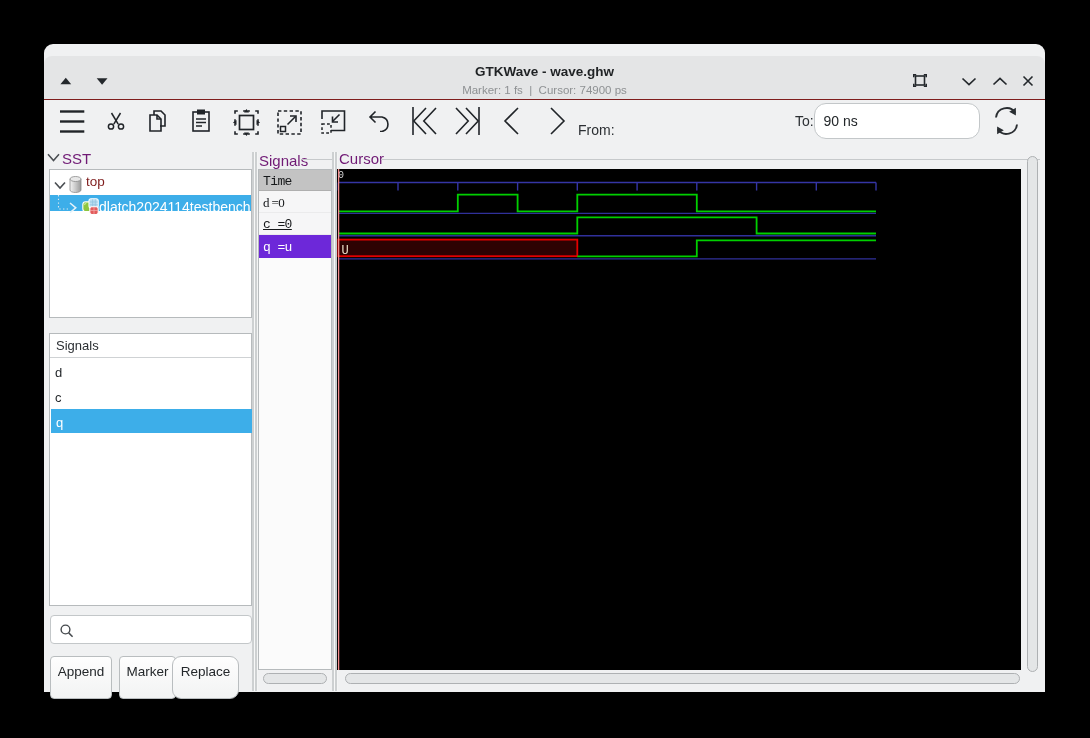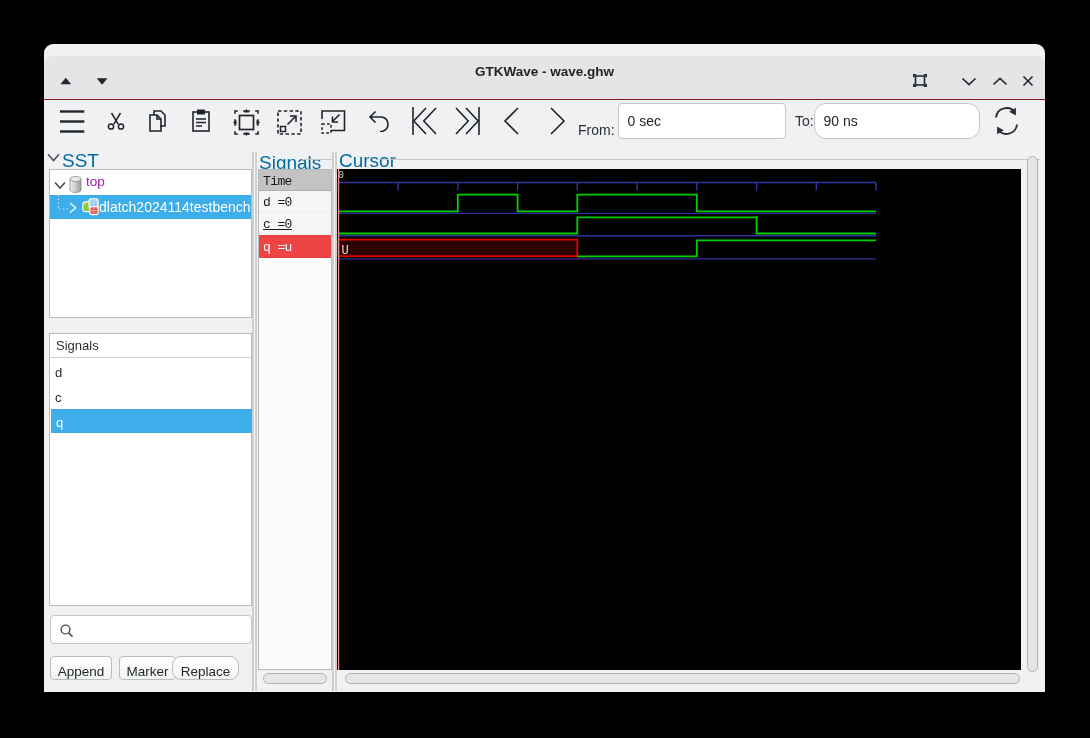--- a/index.html
+++ b/index.html
@@ -19,43 +19,44 @@
 
   
   .tbicon { position:absolute; top:63px; }
   .lbl { position:absolute; font-size:14px; color:#2b2f33; }
   .input { position:absolute; top:59px; height:36px; background:#fff;
     border:1px solid #c3c7c9; border-radius:4px; font-size:14px; color:#23272a;
     line-height:34px; padding-left:8.5px; }
 
   
   .panelbox { position:absolute; background:#fff; border:1px solid #b6babc; }
-  .frame-label { position:absolute; font-size:19px; color:#0369a1;text-align:center; }
+  .frame-label { position:absolute; font-size:15px; color:#701a75;text-align:center; }
   .frame-line { position:absolute; height:1px; background:#c6c9cb; }
 
   .tree-row-sel { position:absolute; background:#3daee9; color:#fff; }
   .mono { font-family:"Liberation Mono", monospace; letter-spacing:-0.6px; }
 
-  .btn { position:absolute; top:612px; height:24px; background:linear-gradient(#fefefe,#f2f3f3);
+  .btn { position:absolute; top:612px; height:43px; background:linear-gradient(#fefefe,#f2f3f3);
     border:1px solid #b9bdbf; border-radius:4px; font-size:13.5px; color:#24282b;
     text-align:center; line-height:29px; }
 
   .vscroll { position:absolute; border:1px solid #aeb1b3; background:#e4e6e7;
     border-radius:6px; }
 </style>
 </head>
 <body>
 <div class="win">
 
   <div class="titlebar">
     <svg class="abs" style="left:16px;top:15px" width="48" height="18" viewBox="0 0 48 18">
       <path d="M 0.4 13.3 L 5.8 6.8 L 11.2 13.3 Z" fill="#24282c"></path>
       <path d="M 36.7 7.3 L 42.1 13.8 L 47.5 7.3 Z" fill="#24282c"></path>
     </svg>
     <div class="title">GTKWave - wave.ghw</div>
+    <div class="subtitle">Marker: 1 fs &nbsp;|&nbsp; Cursor: 74900 ps</div>
     <svg class="abs" style="left:869px;top:18px" width="14" height="13" viewBox="0 0 14 13">
       <rect x="2.5" y="2" width="9" height="9" fill="none" stroke="#24282c" stroke-width="1.6"></rect>
       <g stroke="#24282c" stroke-width="1.6" fill="none">
         <path d="M 0.8 3.2 L 0.8 0.8 L 3.2 0.8"></path>
         <path d="M 10.8 0.8 L 13.2 0.8 L 13.2 3.2"></path>
         <path d="M 13.2 9.8 L 13.2 12.2 L 10.8 12.2"></path>
         <path d="M 3.2 12.2 L 0.8 12.2 L 0.8 9.8"></path>
       </g>
     </svg>
     <svg class="abs" style="left:917px;top:21px" width="16" height="9" viewBox="0 0 16 9">
@@ -169,21 +170,20 @@
       <path d="M 4 10.5 A 10.6 10.6 0 0 1 23.3 5.8"></path>
       <path d="M 25 17.5 A 10.6 10.6 0 0 1 5.7 22.2"></path>
     </g>
     <g fill="#2a2e32">
       <path d="M 23.9 0.8 L 23.9 8.6 L 17.2 4.7 Z"></path>
       <path d="M 5.1 27.2 L 5.1 19.4 L 11.8 23.3 Z"></path>
     </g>
   </svg>
 
   <div class="lbl" style="left:534px;top:78px;">From:</div>
-  <div class="input" style="left:574px;width:168px;">0 sec</div>
   <div class="lbl" style="left:751px;top:69px;">To:</div>
   <div class="input" style="left:770px;width:166px;border-radius:12px;">90 ns</div>
 
   <div class="frame-label" style="left:18px;top:106px;">SST</div>
   <svg class="abs" style="left:3px;top:109px" width="13" height="9" viewBox="0 0 13 9">
     <path d="M 1 1.2 L 6.5 7.5 L 12 1.2" fill="none" stroke="#4a4e52" stroke-width="1.5"></path>
   </svg>
 
   <div class="panelbox" style="left:5px;top:125px;width:203px;height:149px;overflow:hidden;">
     <svg class="abs" style="left:4px;top:11px" width="12" height="9" viewBox="0 0 12 9">
@@ -193,22 +193,22 @@
       <defs>
           <linearGradient id="cyl" x1="0" x2="1">
             <stop offset="0" stop-color="#f4f4f4"></stop>
             <stop offset="0.5" stop-color="#c9c9c9"></stop>
             <stop offset="1" stop-color="#9a9a9a"></stop>
           </linearGradient>
         </defs>
       <path d="M 1 3 V 14 A 5.5 2.5 0 0 0 12 14 V 3" fill="url(#cyl)" stroke="#8a8a8a" stroke-width="0.8"></path>
       <ellipse cx="6.5" cy="3" rx="5.5" ry="2.5" fill="#e8e8e8" stroke="#8a8a8a" stroke-width="0.8"></ellipse>
     </svg>
-    <div class="abs" style="left:36px;top:4px;font-size:13.5px;color:#a21caf;">top</div>
-    <div class="tree-row-sel" style="left:0;top:25px;width:203px;height:24px;">
+    <div class="abs" style="left:36px;top:4px;font-size:13.5px;color:#7f1d1d;">top</div>
+    <div class="tree-row-sel" style="left:0;top:25px;width:203px;height:16px;">
       <svg class="abs" style="left:7px;top:0px" width="16" height="20" viewBox="0 0 16 20">
         <g stroke="#d8e8f0" stroke-width="1.1" stroke-dasharray="1.4 2.3" fill="none">
             <path d="M 1.5 0 V 14 H 11"></path>
           </g>
       </svg>
       <svg class="abs" style="left:17.5px;top:7px" width="10" height="12" viewBox="0 0 10 12">
         <path d="M 2 1 L 7.8 5.8 L 2 10.6" fill="none" stroke="#e4f2fa" stroke-width="1.5"></path>
       </svg>
       <svg class="abs" style="left:31.5px;top:3px" width="18" height="18" viewBox="0 0 18 18">
         <rect x="0.8" y="3.8" width="9" height="9.8" rx="2.8" fill="#8dc63f" stroke="#fff" stroke-width="1.1"></rect>
@@ -244,23 +244,23 @@
   <div class="btn" style="left:75px;width:57px;">Marker</div>
   <div class="btn" style="left:128px;width:67px;border-radius:9px;">Replace</div>
 
   <div class="abs" style="left:208px;top:108px;width:6px;height:539px;background:linear-gradient(90deg,#f4f5f5 0 0.5px,#cdd0d1 0.5px 2px,#f7f8f8 2px 3.5px,#cdd0d1 3.5px 5px,#f4f5f5 5px 6px);"></div>
   <div class="abs" style="left:287.5px;top:108px;width:6px;height:539px;background:linear-gradient(90deg,#f4f5f5 0 0.5px,#cdd0d1 0.5px 2px,#f7f8f8 2px 3.5px,#cdd0d1 3.5px 5px,#f4f5f5 5px 6px);"></div>
 
   <div class="frame-label" style="left:215px;top:108px;">Signals</div>
   <div class="frame-line" style="left:258px;top:115px;width:30px;"></div>
   <div class="panelbox" style="left:214px;top:125px;width:74px;height:501px;background:#fbfbfb;">
     <div class="abs mono" style="left:0;top:0;width:72px;height:21px;background:#c3c3c3;border-bottom:1px solid #afafaf;font-size:13px;color:#17191b;padding:3.5px 0 0 4px;">Time</div>
-    <div class="abs mono" style="left:0;top:21px;width:72px;height:22px;background:#f6f6f7;border-bottom:1px solid #ebebec;font-size:13px;color:#17191b;padding:4px 0 0 4px;">d =0</div>
+    <div class="abs mono" style="left:0;top:21px;width:72px;height:22px;background:#f6f6f7;border-bottom:1px solid #ebebec;font-size:13px;color:#17191b;padding:4px 0 0 4px;font-family:Liberation Serif, serif;">d =0</div>
     <div class="abs mono" style="left:0;top:43px;width:72px;height:22px;background:#f6f6f7;border-bottom:1px solid #ebebec;font-size:13px;color:#17191b;padding:4px 0 0 4px;text-decoration:underline;">c =0</div>
-    <div class="abs mono" style="left:0;top:65px;width:72px;height:23px;background:#ef4444;font-size:13px;color:#fff;padding:5px 0 0 4px;">q =u</div>
+    <div class="abs mono" style="left:0;top:65px;width:72px;height:23px;background:#6d28d9;font-size:13px;color:#fff;padding:5px 0 0 4px;">q =u</div>
   </div>
   <div class="vscroll" style="left:219px;top:629px;width:64px;height:11px;"></div>
 
   <div class="frame-label" style="left:295px;top:106px;">Cursor</div>
   <div class="frame-line" style="left:337px;top:115px;width:659px;"></div>
   <div class="abs" style="left:293px;top:125px;width:684px;height:501px;background:#000;" id="canvas">
     <svg width="685" height="501" viewBox="0 0 685 501">
 
       <text x="1" y="9" font-family="Liberation Mono, monospace" font-size="10" fill="#d4d4d4">0</text>
       <g stroke="#3535a5" stroke-width="1.4" fill="none">

